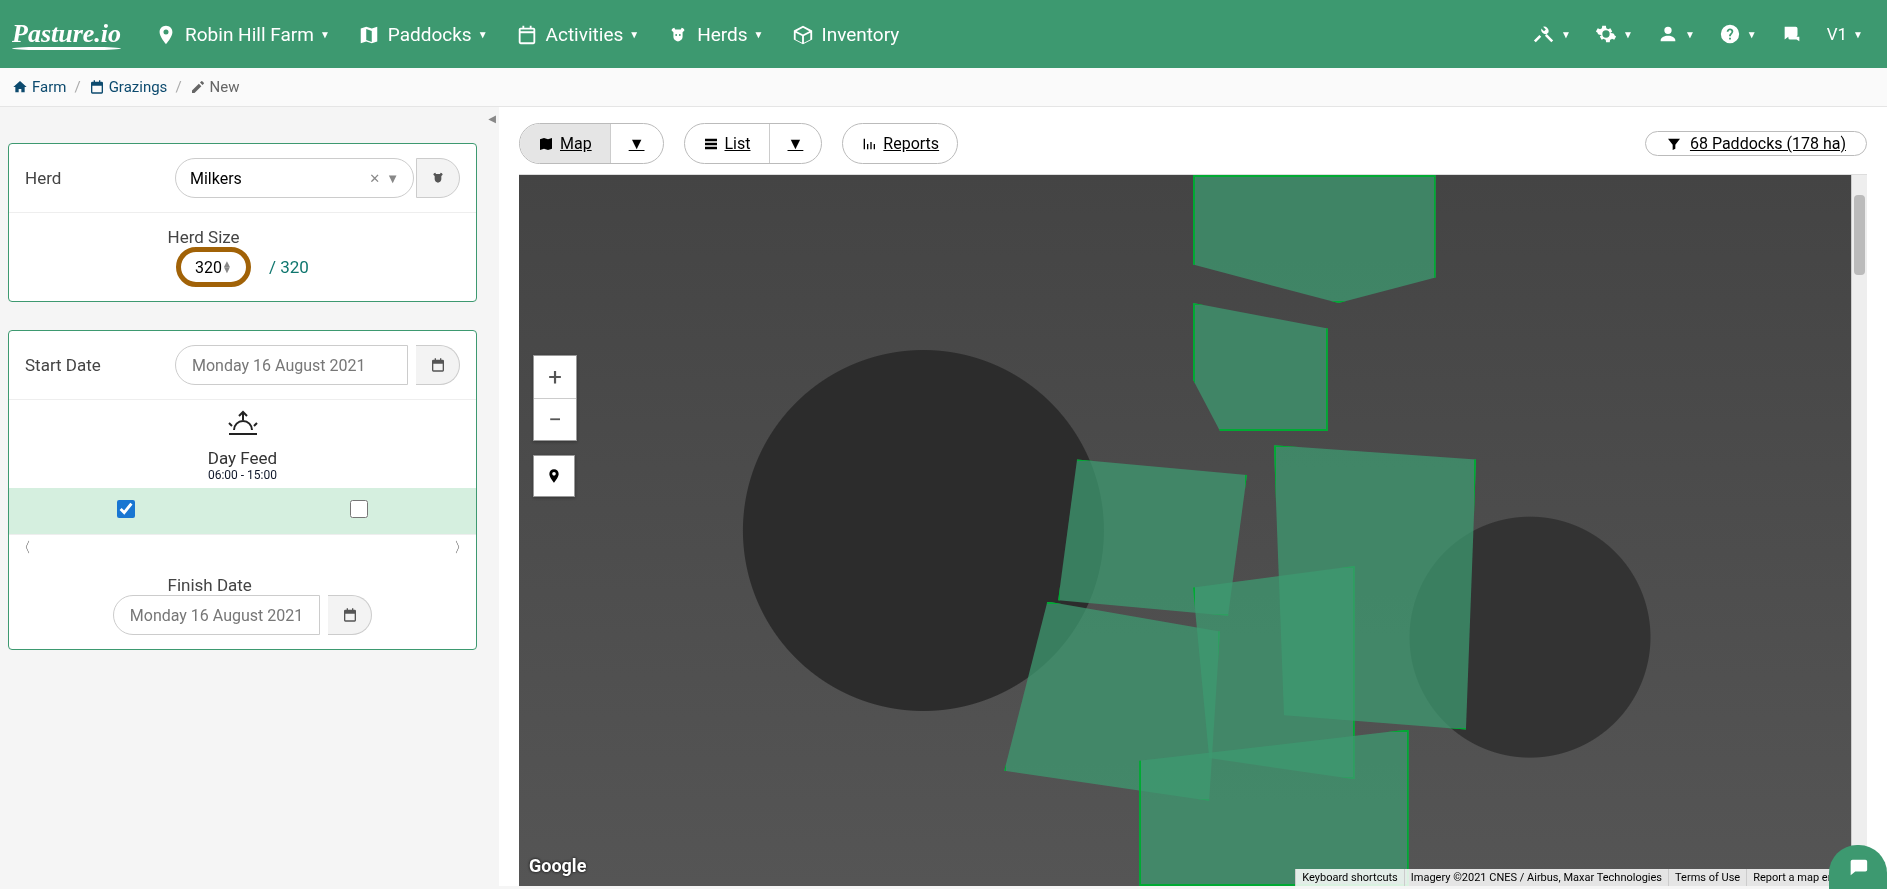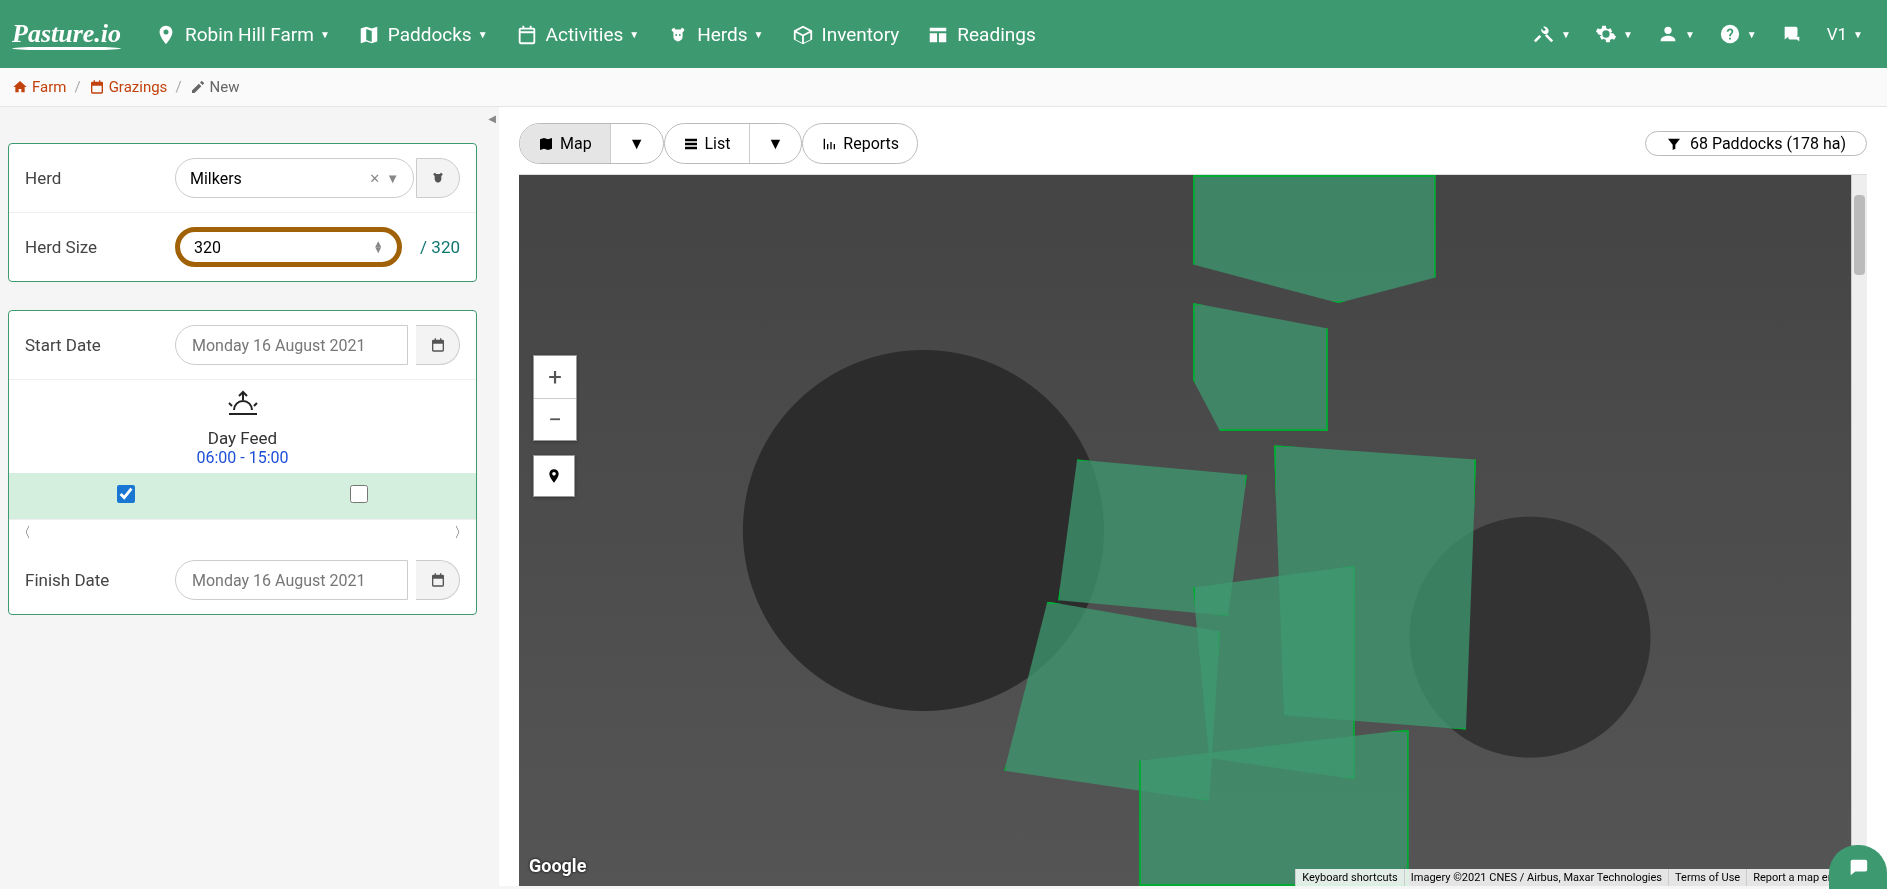--- a/index.html
+++ b/index.html
@@ -10,63 +10,63 @@
 .logo { font-family: Georgia, serif; font-style: italic; font-size: 26px; font-weight: bold; margin-right: 20px; position: relative; }
 .logo::after { content: ""; display: block; height: 3px; background: #fff; border-radius: 50%/100%; margin-top: -2px; }
 .nav-item { display: flex; align-items: center; padding: 2px 14px; font-size: 19px; color: #fff; cursor: pointer; height: 68px; }
 .nav-item .ico { margin-right: 8px; font-size: 20px; }
 .caret-down { margin-left: 6px; font-size: 10px; }
 .nav-right { margin-left: auto; display: flex; align-items: center; }
 .nav-icon-btn { padding: 0 12px; color: #fff; font-size: 22px; cursor: pointer; display: flex; align-items: center; }
 
 
 .breadcrumb { background: #fafafa; border-bottom: 1px solid #e5e5e5; padding: 10px 12px; font-size: 15px; display: flex; align-items: center; gap: 8px; }
-.breadcrumb a { color: #c2410c; text-decoration: none; display: flex; align-items: center; gap: 4px; }
+.breadcrumb a { color: #0c4a6e; text-decoration: none; display: flex; align-items: center; gap: 4px; }
 .breadcrumb .sep { color: #aaa; }
 .breadcrumb .current { color: #666; display: flex; align-items: center; gap: 4px; }
 
 
 .workspace { display: flex; height: calc(100vh - 68px - 42px); }
 .left-panel { width: 485px; padding: 8px; overflow-y: auto; position: relative; }
 .resizer { width: 14px; background: #f5f5f5; cursor: col-resize; display: flex; align-items: flex-start; justify-content: center; padding-top: 6px; color: #888; font-size: 10px; }
 .right-panel { flex: 1; background: #fff; display: flex; flex-direction: column; }
 
 
 .panel-title { background: #3d9970; color: #fff; font-size: 30px; text-align: center; padding: 22px 0; border-radius: 2px; }
 
 
 .form-section { border: 1px solid #3d9970; border-radius: 4px; margin-top: 28px; background: #fff; }
 .form-row { display: flex; align-items: center; padding: 14px 16px; border-bottom: 1px solid #eee; }
-.form-row:last-child { border-bottom: none; }
+.form-row:last-child { border-bottom: none; flex-direction: column; }
 .form-label { width: 150px; font-size: 17px; color: #444; }
 .form-control-group { flex: 1; display: flex; align-items: center; gap: 8px; }
 
 .select-herd { flex: 1; border: 1px solid #ccc; border-radius: 20px; height: 40px; display: flex; align-items: center; padding: 0 14px; font-size: 16px; background: #fff; justify-content: space-between; }
 .select-herd .actions { color: #888; font-size: 13px; display: flex; gap: 6px; }
 .addon-btn { border: 1px solid #ccc; background: #f3f3f3; border-radius: 0 20px 20px 0; height: 40px; width: 44px; display: flex; align-items: center; justify-content: center; margin-left: -6px; font-size: 18px; color: #555; }
 
 .num-input { flex: 1; border: 5px solid #a16207; border-radius: 20px; height: 40px; padding: 0 14px; font-size: 16px; display: flex; align-items: center; justify-content: space-between; background: #fff; }
 .num-input .spin { color: #888; font-size: 10px; line-height: 6px; }
 .herd-total { font-size: 17px; color: #0f766e; margin-left: 10px; }
 
 .date-input { flex: 1; border: 1px solid #ccc; border-radius: 20px 0 0 20px; height: 40px; padding: 0 16px; font-size: 16px; color: #777; display: flex; align-items: center; background: #fff; }
 .cal-btn { border: 1px solid #ccc; border-left: none; background: #f3f3f3; border-radius: 0 20px 20px 0; height: 40px; width: 44px; display: flex; align-items: center; justify-content: center; color: #555; }
 
 
 .feed-header { display: flex; }
 .feed-col { flex: 1; text-align: center; padding: 10px 0 6px; }
 .feed-ico { font-size: 24px; color: #333; }
 .feed-label { font-size: 17px; color: #333; margin-top: 2px; }
-.feed-time { font-size: 16px; color: #1d4ed8; }
+.feed-time { font-size: 12px; color: #0f172a; }
 .feed-check-row { display: flex; background: #d5efdf; }
 .feed-check-row .feed-col { padding: 12px 0; }
 .feed-nav { display: flex; justify-content: space-between; padding: 4px 8px; color: #555; font-size: 14px; border-top: 1px solid #eee; }
 
 
-.view-toolbar { padding: 16px 20px 10px; display: flex; align-items: center; gap: 0; }
+.view-toolbar { padding: 16px 20px 10px; display: flex; align-items: center; gap: 20px; text-decoration: underline; }
 .btn-group { display: flex; border: 1px solid #bbb; border-radius: 22px; overflow: hidden; background: #fff; }
 .btn-group .seg { padding: 10px 18px; font-size: 16px; display: flex; align-items: center; gap: 6px; cursor: pointer; border-right: 1px solid #ccc; }
 .btn-group .seg:last-child { border-right: none; }
 .btn-group .seg.active { background: #e5e5e5; }
 .caret-seg { padding: 10px 14px; }
 .paddock-badge { margin-left: auto; border: 1px solid #bbb; border-radius: 22px; padding: 2px 20px; font-size: 16px; display: flex; align-items: center; gap: 8px; background: #fff; }
 
 
 .map-wrap { flex: 1; margin: 0 20px 0 20px; position: relative; border-top: 1px solid #ddd; overflow: hidden; }
 .map-img { position: absolute; inset: 0; background: #3a3a3a;
@@ -143,28 +143,20 @@
 
   <div class="nav-item">
     <span class="ico">
       <svg class="icon" viewBox="0 0 24 24">
           <path d="M12 2 2 7v10l10 5 10-5V7L12 2zm0 2.2L19 8l-7 3.5L5 8l7-3.8zM4 9.5l7 3.5v7.5l-7-3.5V9.5zm16 0v7.5l-7 3.5V13l7-3.5z"></path>
         </svg>
     </span>
     <span>Inventory</span>
   </div>
 
-  <div class="nav-item">
-    <span class="ico">
-      <svg class="icon" viewBox="0 0 24 24">
-          <path d="M3 4h18v4H3V4zm0 6h8v10H3V10zm10 0h8v10h-8V10z"></path>
-        </svg>
-    </span>
-    <span>Readings</span>
-  </div>
 
   <div class="nav-right">
     <div class="nav-icon-btn">
       <svg class="icon" viewBox="0 0 24 24">
           <path d="M22 19l-7-7 2-2a5 5 0 0 0-6-6l3 3-2 2-3-3a5 5 0 0 0 6 6l-2 2 7 7 2-2zM3 21l6-6-2-2-6 6 2 2z"></path>
         </svg>
       <span class="caret-down">▼</span>
     </div>
     <div class="nav-icon-btn">
       <svg class="icon" viewBox="0 0 24 24">

